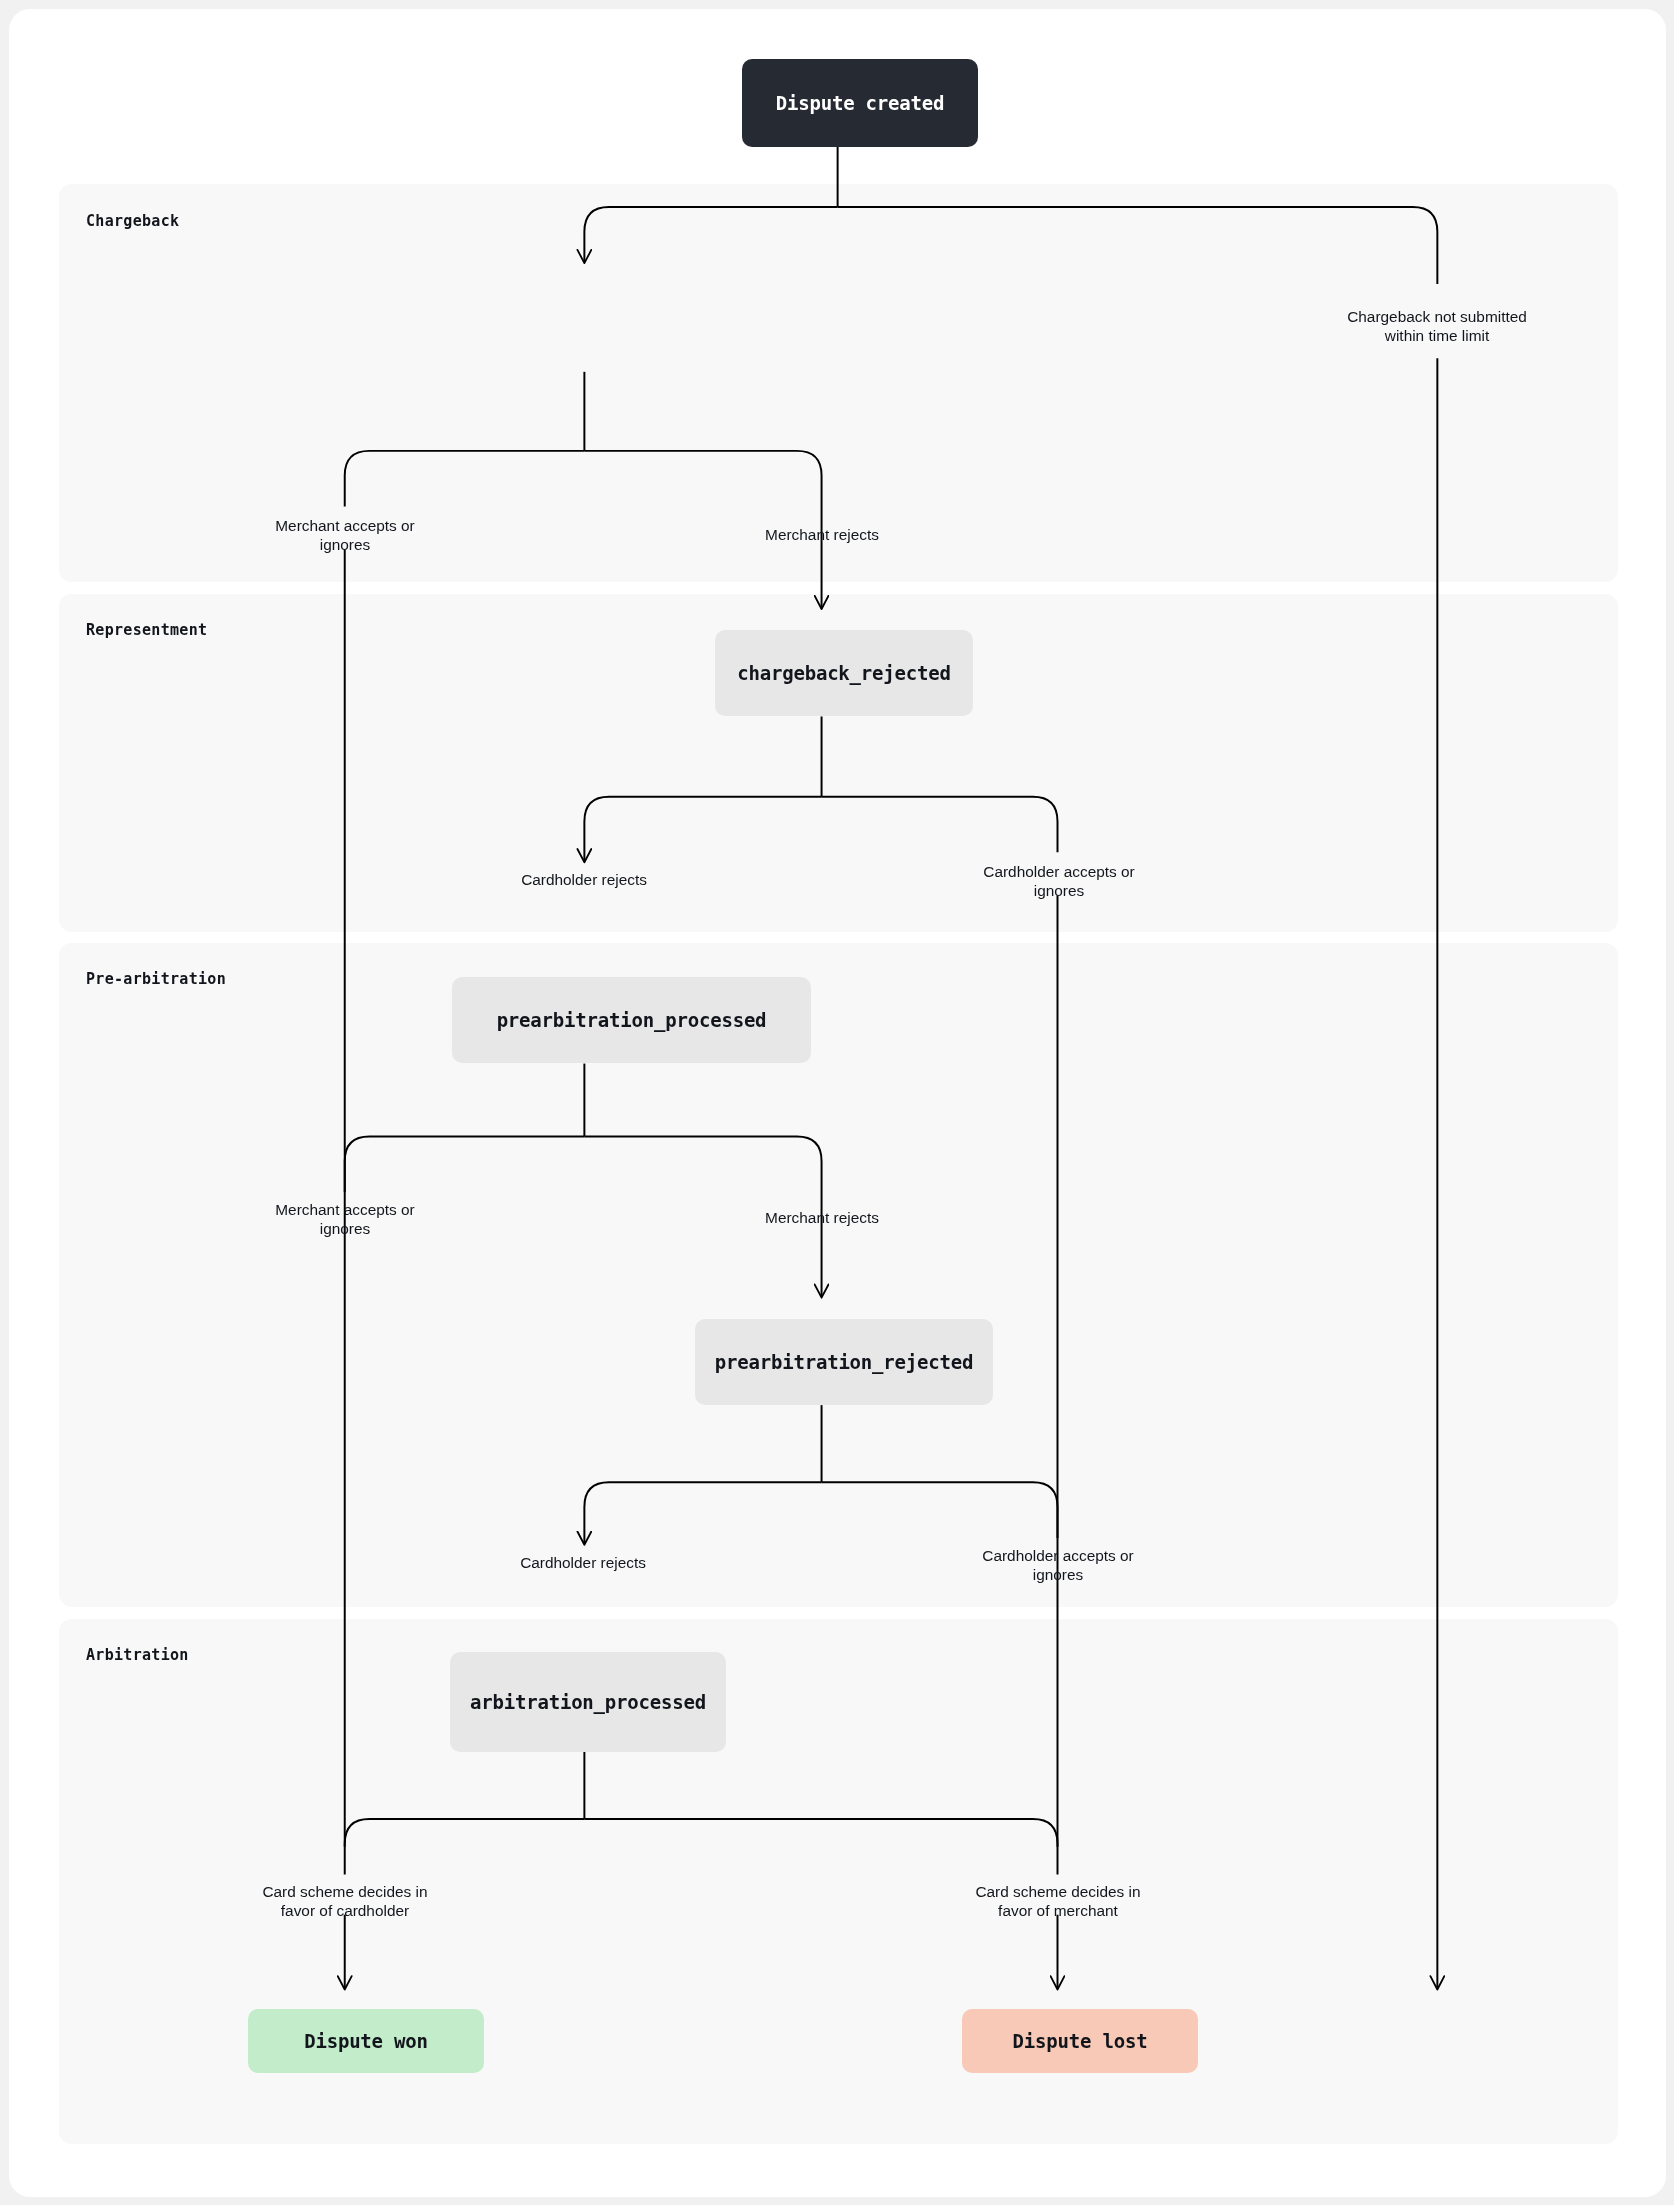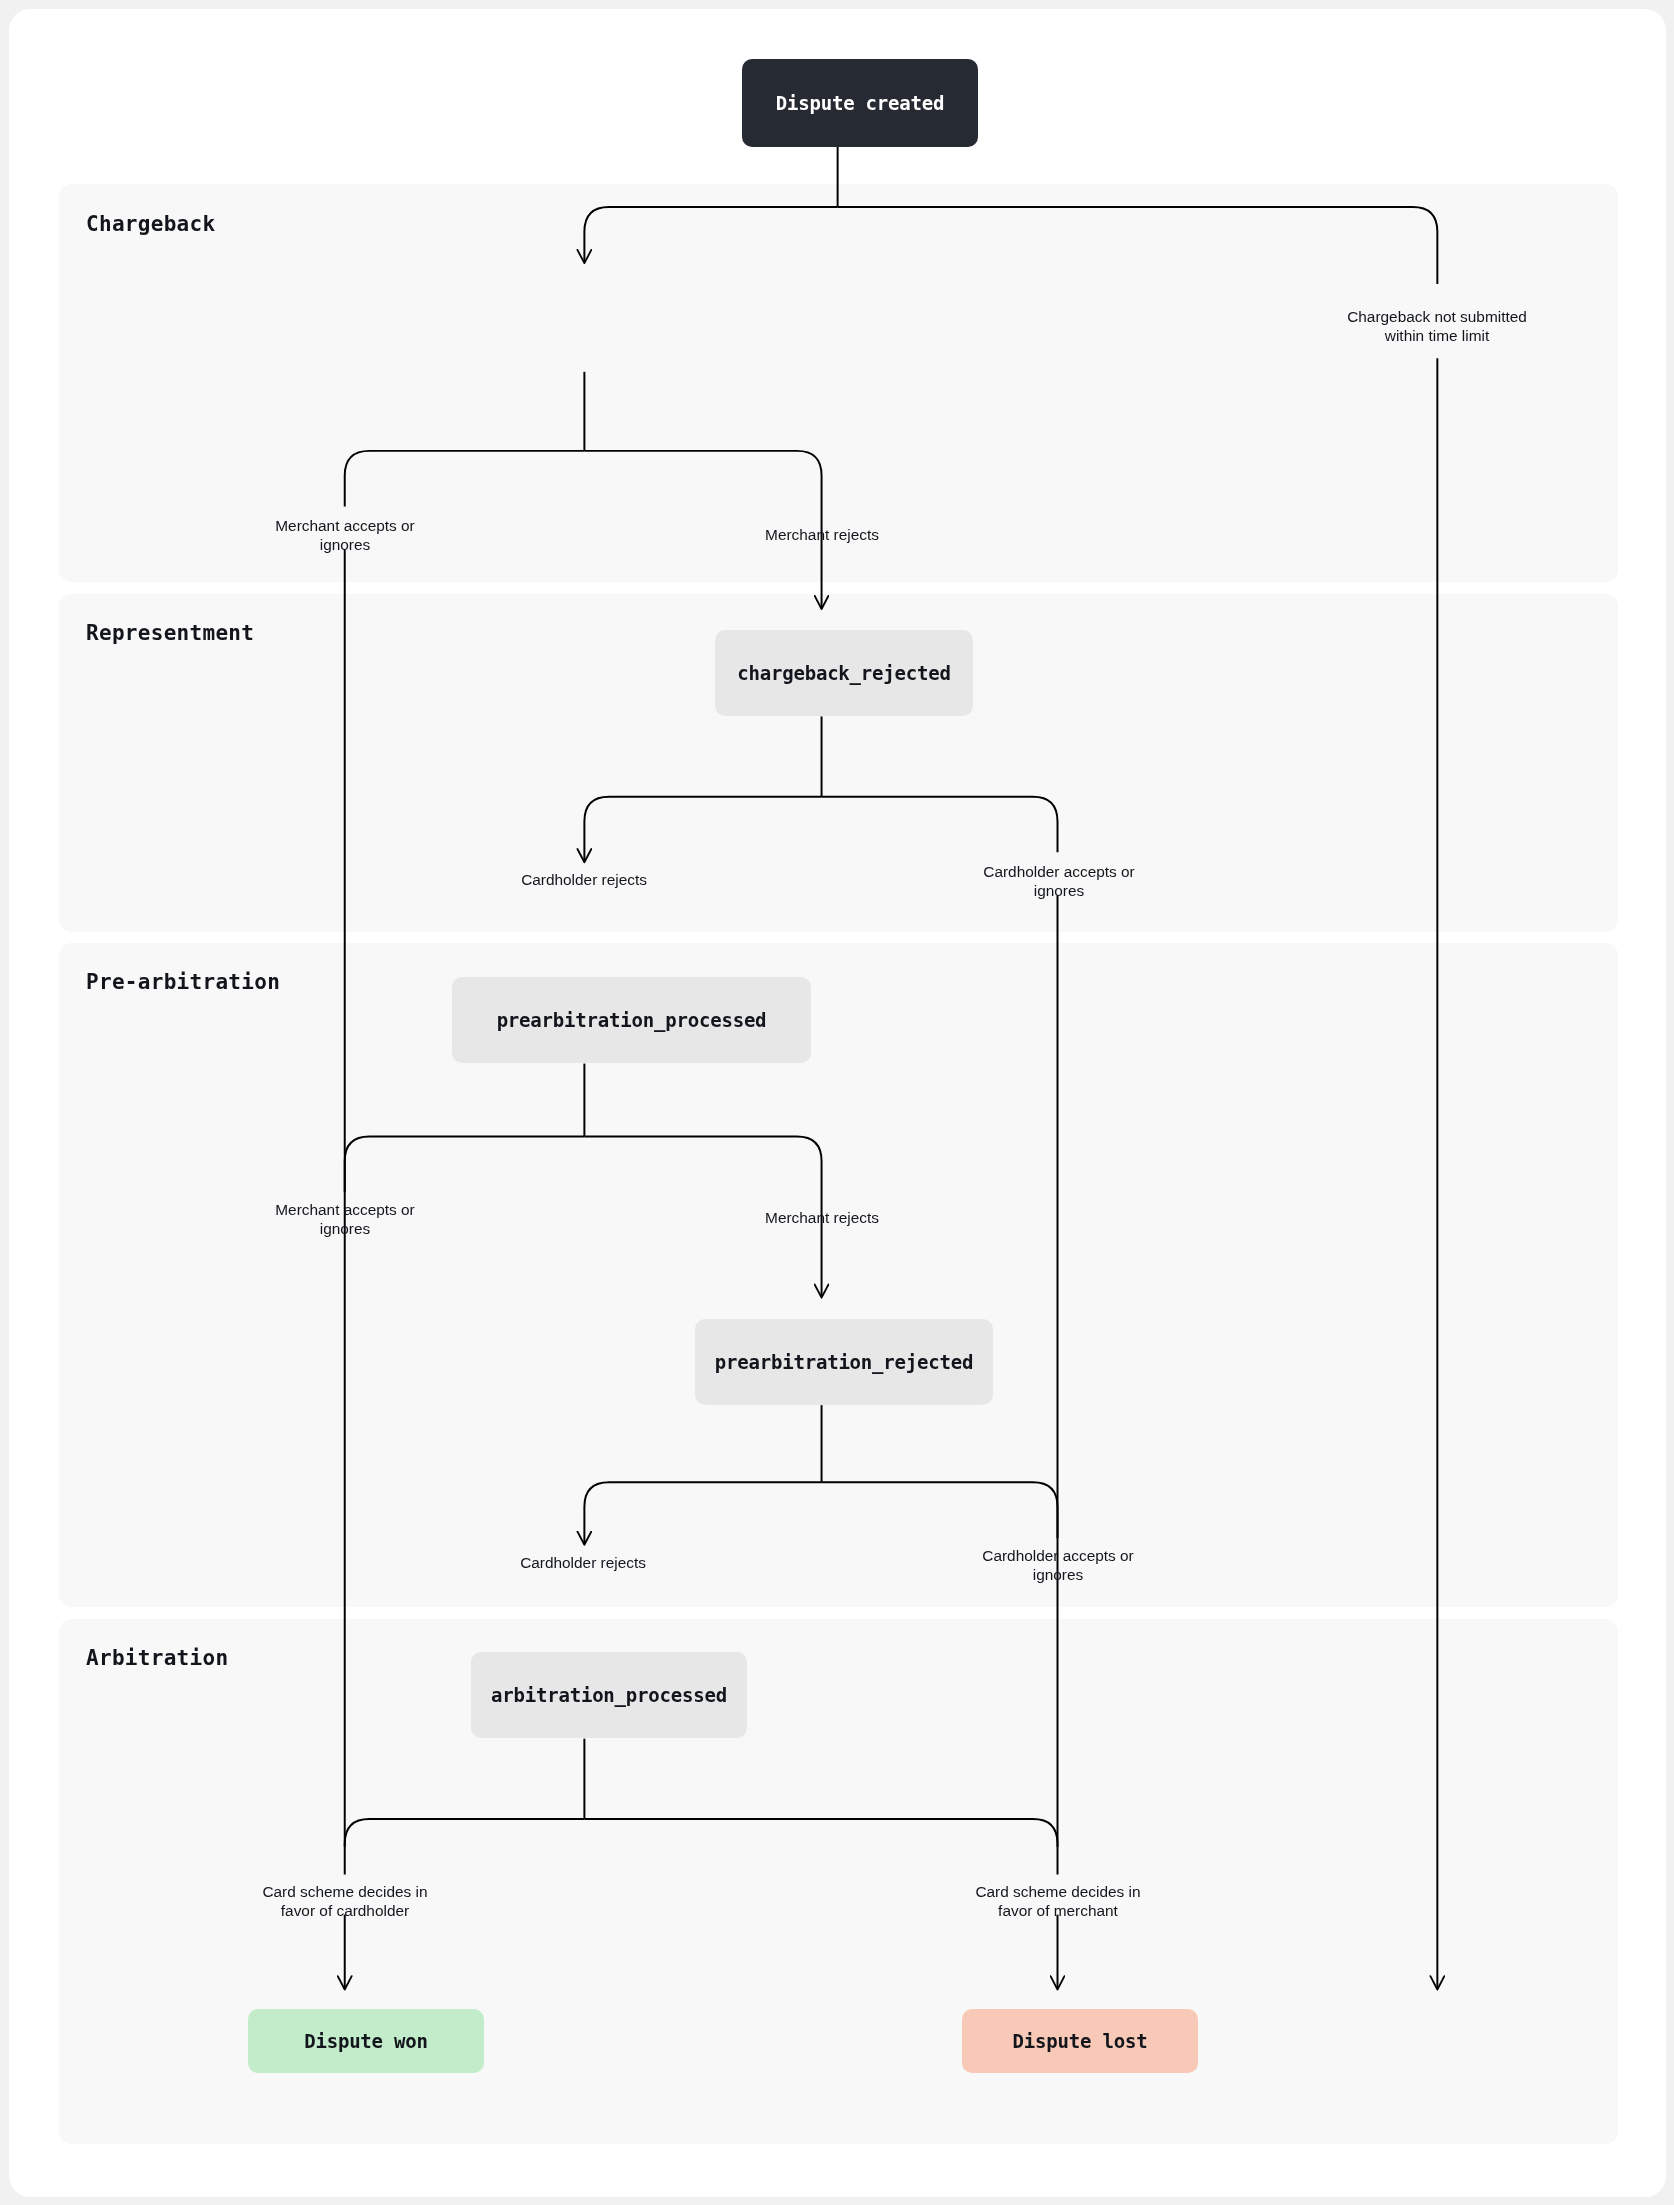--- a/index.html
+++ b/index.html
@@ -15,21 +15,21 @@
     width:1657px;height:2188px;
     background:#ffffff;border-radius:21px;
   }
   #diagram{position:absolute;left:0;top:0;width:1674px;height:2205px;}
   .band{
     position:absolute;background:#f8f8f8;border-radius:12.4px;
   }
   .band-label{
     position:absolute;
     font-family:"DejaVu Sans Mono","Liberation Mono",monospace;
-    font-size:21px;font-weight:700;color:#12161c;
+    font-size:15px;font-weight:700;color:#12161c;
     letter-spacing:0.3px;white-space:nowrap;
   }
   .node{
     position:absolute;
     display:flex;align-items:center;justify-content:center;
     border-radius:10px;
     font-family:"DejaVu Sans Mono","Liberation Mono",monospace;
     font-size:19px;font-weight:700;letter-spacing:-0.2px;
     white-space:nowrap;
     margin-left:22px;
@@ -109,21 +109,21 @@
 
   <div class="node start" style="left:720px;top:59px;width:236px;height:88px;">Dispute created</div>
 
 
   <div class="node state" style="left:693px;top:630px;width:258px;height:86px;">chargeback_rejected</div>
 
   <div class="node state" style="left:430px;top:977px;width:359px;height:86px;">prearbitration_processed</div>
 
   <div class="node state" style="left:673px;top:1319px;width:298px;height:86px;">prearbitration_rejected</div>
 
-  <div class="node state" style="left:449px;top:1652px;width:276px;height:86px;">arbitration_processed</div>
+  <div class="node state" style="left:428px;top:1652px;width:276px;height:100px;">arbitration_processed</div>
 
   <div class="node won" style="left:226px;top:2009px;width:236px;height:64px;">Dispute won</div>
 
   <div class="node lost" style="left:940px;top:2009px;width:236px;height:64px;">Dispute lost</div>
 
 
   <div class="edge-label" style="left:1437px;top:307px;width:259px;">Chargeback not submitted
 within time limit</div>
 
   <div class="edge-label" style="left:345px;top:516px;width:247px;">Merchant accepts or

